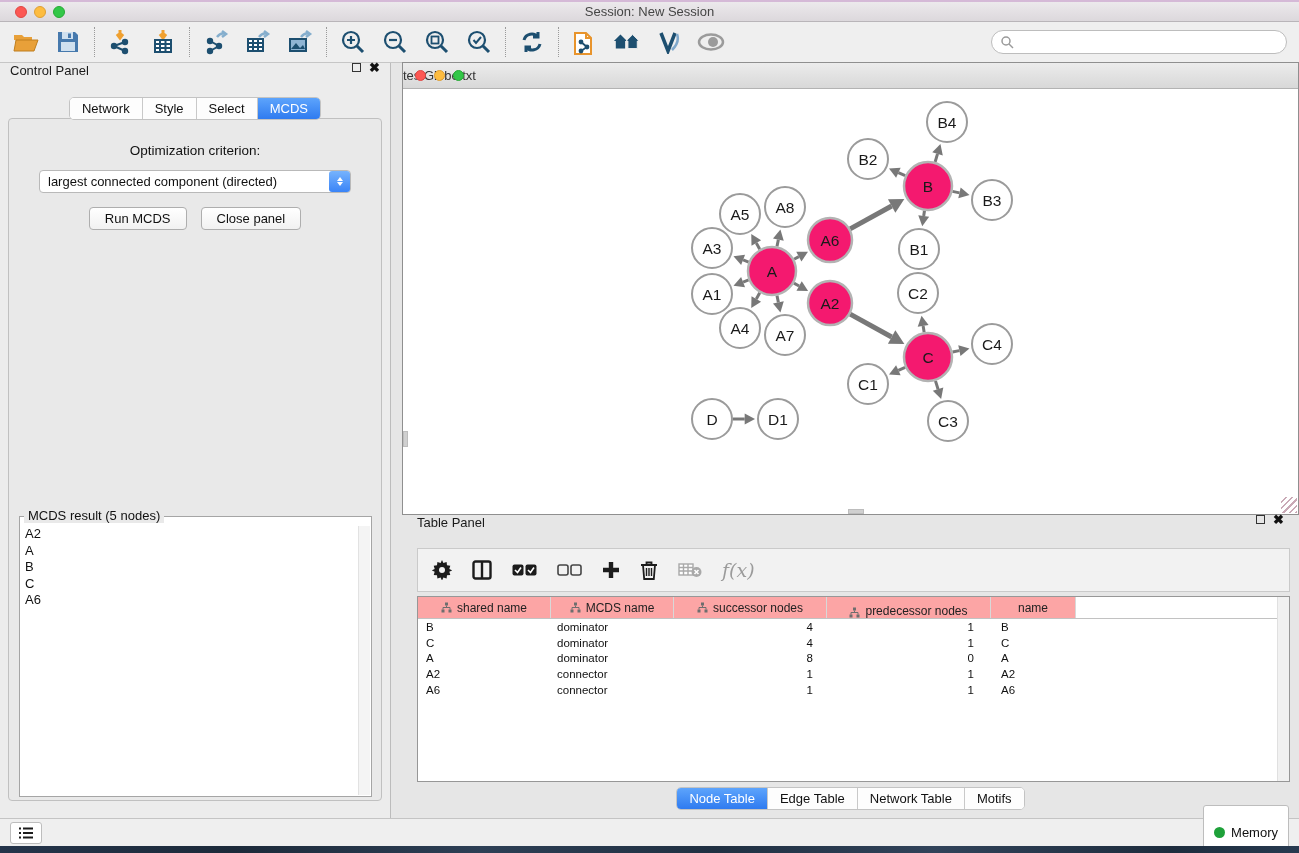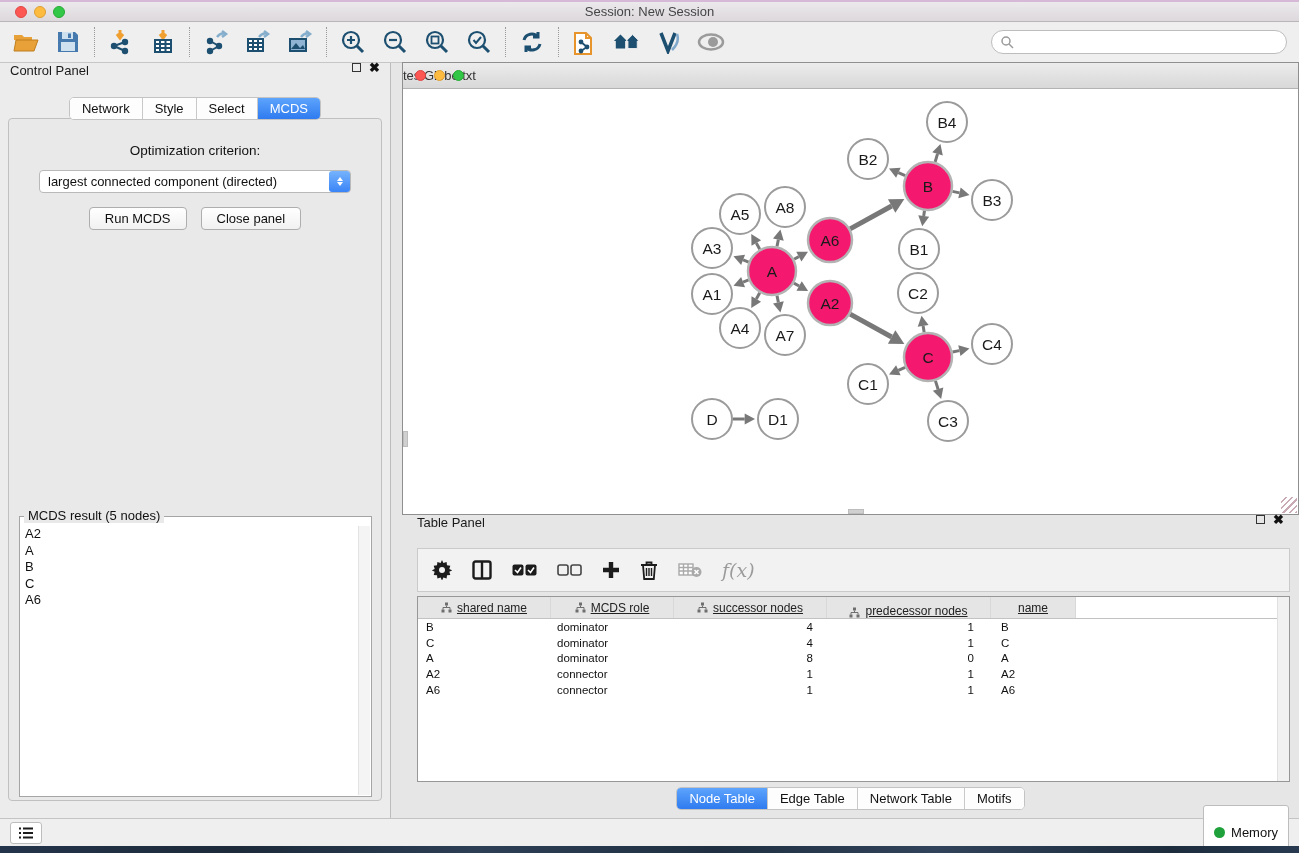--- a/index.html
+++ b/index.html
@@ -73,21 +73,21 @@
   
   .table-panel { left:402px; top:515px; width:897px; height:303px; background:#e6e6e6; }
   .tp-head { height:30px; display:flex; align-items:flex-start; padding:0 15px; }
   .tp-head .tp-title { font-size:13px; color:#1a1a1a; flex:1; }
   .tp-toolbar { position:absolute; left:15px; right:9px; top:33px; height:44px; background:#f2f2f2;
     border:1px solid #cacaca; display:flex; align-items:center; gap:20px; padding:0 14px; }
   .tp-icon { display:flex; align-items:center; justify-content:center; cursor:pointer; }
   .fx-label { font-family:"DejaVu Serif", serif; font-style:italic; font-size:19px; color:#9b9b9b; }
   .data-table { position:absolute; left:15px; right:9px; top:81px; bottom:36px; background:#fff; border:1px solid #979797; overflow:hidden; }
   .dt-header { display:flex; height:22px; border-bottom:1px solid #c2c2c2; font-size:12px; color:#222; }
-  .dt-hcell { background:#e5e5e5; border-right:1px solid #d8d8d8; display:flex; align-items:center; justify-content:center; gap:5px;text-decoration:underline; }
+  .dt-hcell { background:#fca5a5; border-right:1px solid #d8d8d8; display:flex; align-items:center; justify-content:center; gap:5px; }
   .dt-row { display:flex; height:15.8px; font-size:11.5px; color:#111; align-items:center; }
   .dt-cell { overflow:hidden; white-space:nowrap; }
   .dt-scroll { position:absolute; right:0; top:0; bottom:0; width:12px; background:#f1f1f1; border-left:1px solid #e0e0e0; }
   .tp-tabs-row { position:absolute; left:0; right:0; bottom:8px; display:flex; justify-content:center; }
 
   
   .status-bar { left:0; top:818px; width:1299px; height:28px; background:#efefef; border-top:1px solid #c4c4c4;
     display:flex; align-items:center; padding:0 10px; }
   .status-btn { background:#fff; border:1px solid #bdbdbd; border-radius:3px; display:flex; align-items:center;
     gap:6px; padding:3px 7px; cursor:pointer; }
@@ -507,21 +507,21 @@
           </svg>
           <span>shared name</span>
         </div>
         <div class="dt-hcell" style="width: 123px;">
           <svg width="11" height="11" viewBox="0 0 11 11">
             <rect x="4" y="0.5" width="3" height="3" fill="#6e6e6e"></rect>
             <path d="M5.5 3.5 v2 M2 5.5 h7 M2 5.5 v2 M9 5.5 v2" stroke="#6e6e6e" stroke-width="1" fill="none"></path>
             <rect x="0.5" y="7.5" width="3" height="3" fill="#6e6e6e"></rect>
             <rect x="7.5" y="7.5" width="3" height="3" fill="#6e6e6e"></rect>
           </svg>
-          <span>MCDS role</span>
+          <span>MCDS name</span>
         </div>
         <div class="dt-hcell" style="width: 153px;">
           <svg width="11" height="11" viewBox="0 0 11 11">
             <rect x="4" y="0.5" width="3" height="3" fill="#6e6e6e"></rect>
             <path d="M5.5 3.5 v2 M2 5.5 h7 M2 5.5 v2 M9 5.5 v2" stroke="#6e6e6e" stroke-width="1" fill="none"></path>
             <rect x="0.5" y="7.5" width="3" height="3" fill="#6e6e6e"></rect>
             <rect x="7.5" y="7.5" width="3" height="3" fill="#6e6e6e"></rect>
           </svg>
           <span>successor nodes</span>
         </div>

